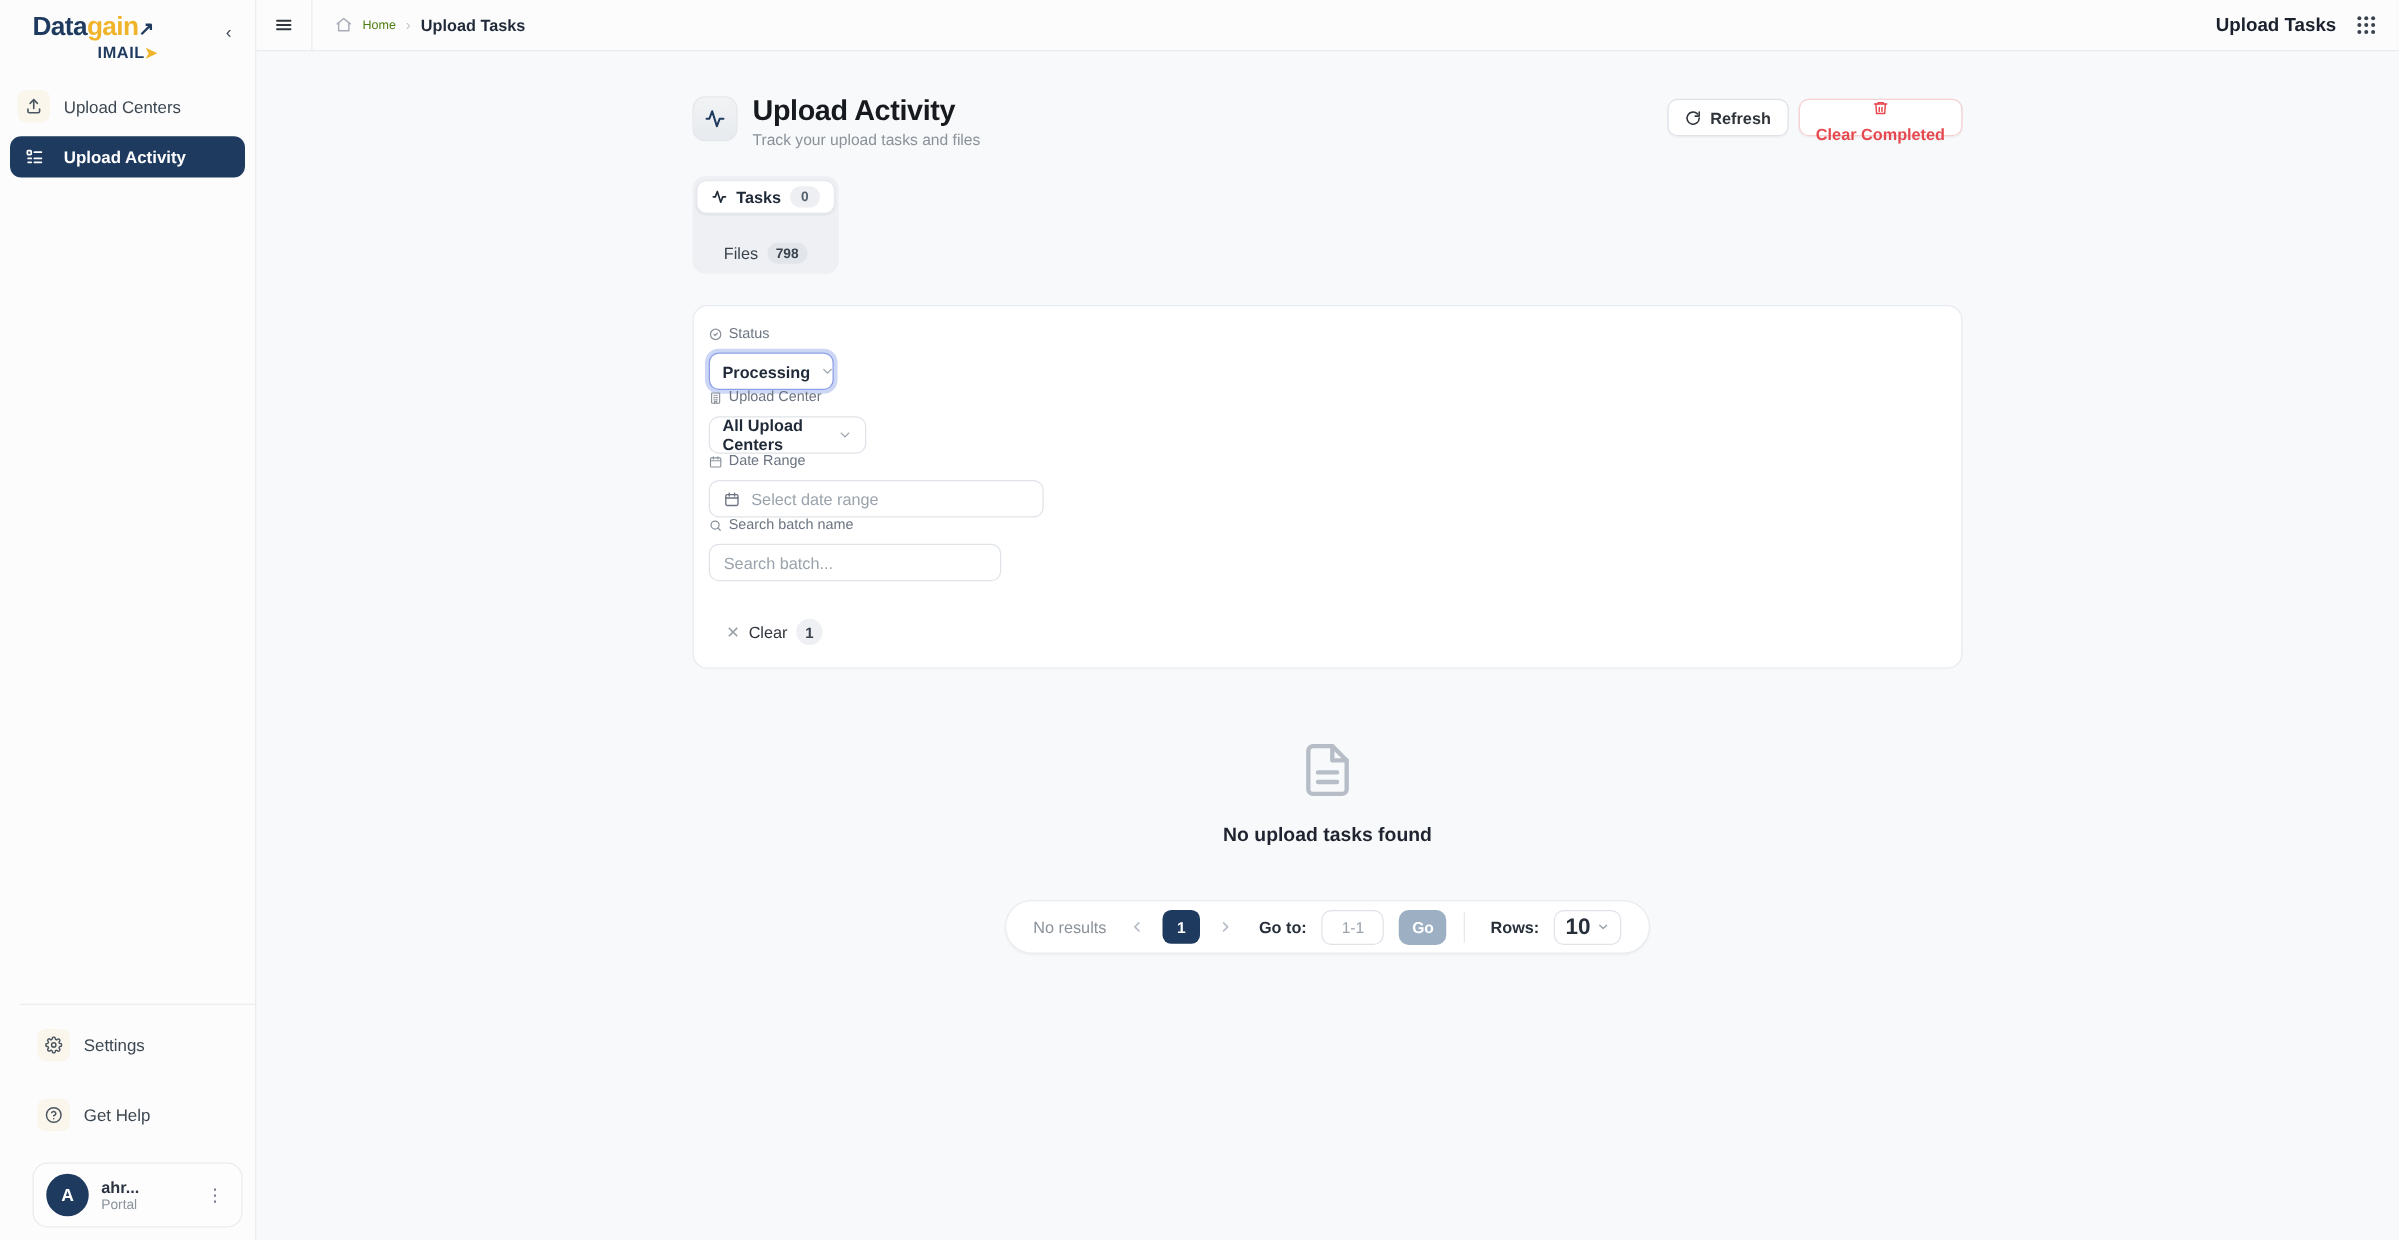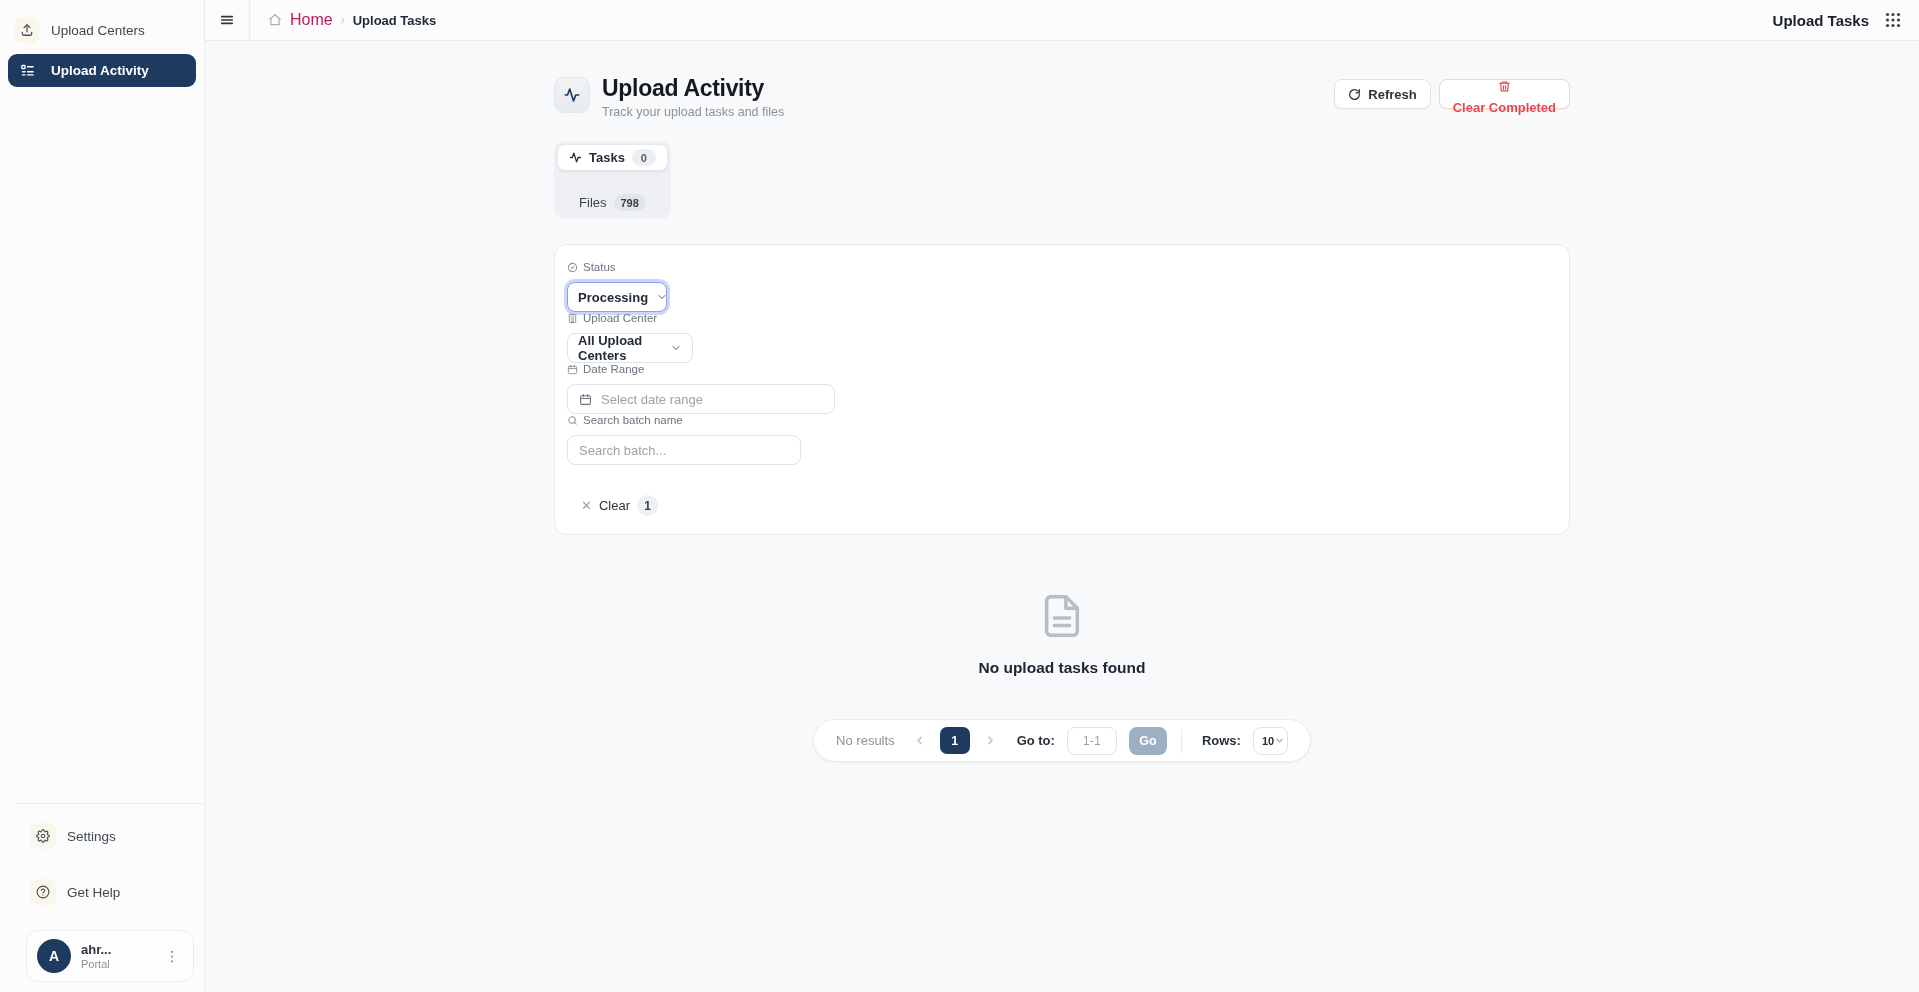--- a/index.html
+++ b/index.html
@@ -65,21 +65,21 @@
     position:absolute; left:205px; right:0; top:0; height:41px;
     background:#fcfcfd; border-bottom:1px solid #e9ecef;
     display:flex; align-items:center; z-index:4;
   }
   .hamburger-btn {
     width:45px; height:100%; display:flex; align-items:center; justify-content:center;
     border-right:1px solid #e9ecef; cursor:pointer; color:#2f353b;
   }
   .breadcrumb { display:flex; align-items:center; gap:8px; padding-left:18px; flex:1; }
   .crumb-home-icon { color:#a6adb5; }
-  .crumb-root { font-size:16px; color:#be185d; cursor:pointer; }
+  .crumb-root { font-size:10px; color:#4d7c0f; cursor:pointer; }
   .crumb-sep { font-size:12px; color:#c2c9d0; }
   .crumb-current { font-size:13px; font-weight:bold; color:#1f2937; }
   .topbar-right { display:flex; align-items:center; gap:16px; padding-right:18px; }
   .topbar-title { font-size:15px; font-weight:bold; color:#1a202c; }
   .grid-icon { cursor:pointer; }
 
   
   .main { position:absolute; left:205px; right:0; top:41px; bottom:0; overflow:hidden; }
   .container { width:1016px; margin:34px auto 0 auto; }
 
@@ -180,30 +180,35 @@
     width:50px; height:28px; border:1px solid #dfe3e8; border-radius:8px; text-align:center;
     font-size:12.5px; color:#1f2937; outline:none; font-family:"Liberation Sans", sans-serif;
   }
   .goto-input::placeholder { color:#9aa3ac; }
   .go-btn {
     width:38px; height:28px; border-radius:8px; background:#9db0c3; color:#fff;
     font-size:12.5px; font-weight:bold; display:flex; align-items:center; justify-content:center; cursor:pointer;
   }
   .pg-divider { width:1px; height:24px; background:#e5e8ec; margin:0 2px; }
   .rows-select {
-    width:35px; height:28px; border:1px solid #dfe3e8; border-radius:8px; background:#fff;
+    width:54px; height:28px; border:1px solid #dfe3e8; border-radius:8px; background:#fff;
     display:flex; align-items:center; justify-content:space-between; padding:12px 8px;
-    font-size:11px; font-weight:bold; color:#27303a; cursor:pointer;
+    font-size:18px; font-weight:bold; color:#27303a; cursor:pointer;
   }
   .rows-select .chev { color:#9aa3ac; }
 </style>
 </head>
 <body>
 
 <aside class="sidebar">
+  <div class="logo-wrap">
+    <div class="brand-line"><span class="brand-a">Data</span><span class="brand-b">gain</span><span class="brand-arrow">↗</span></div>
+    <div class="product-line"><span>IMAIL</span><span class="product-plane">➤</span></div>
+    <div class="collapse-btn">‹</div>
+  </div>
 
   <nav class="side-nav">
     <div class="nav-item">
       <span class="icon-chip">
         <svg width="14" height="14" viewBox="0 0 24 24" fill="none" stroke="currentColor" stroke-width="2.2" stroke-linecap="round" stroke-linejoin="round">
             <path d="M12 15V4"></path>
             <path d="M7 8l5-5 5 5"></path>
             <path d="M4 16v3a2 2 0 0 0 2 2h12a2 2 0 0 0 2-2v-3"></path>
           </svg>
       </span>

